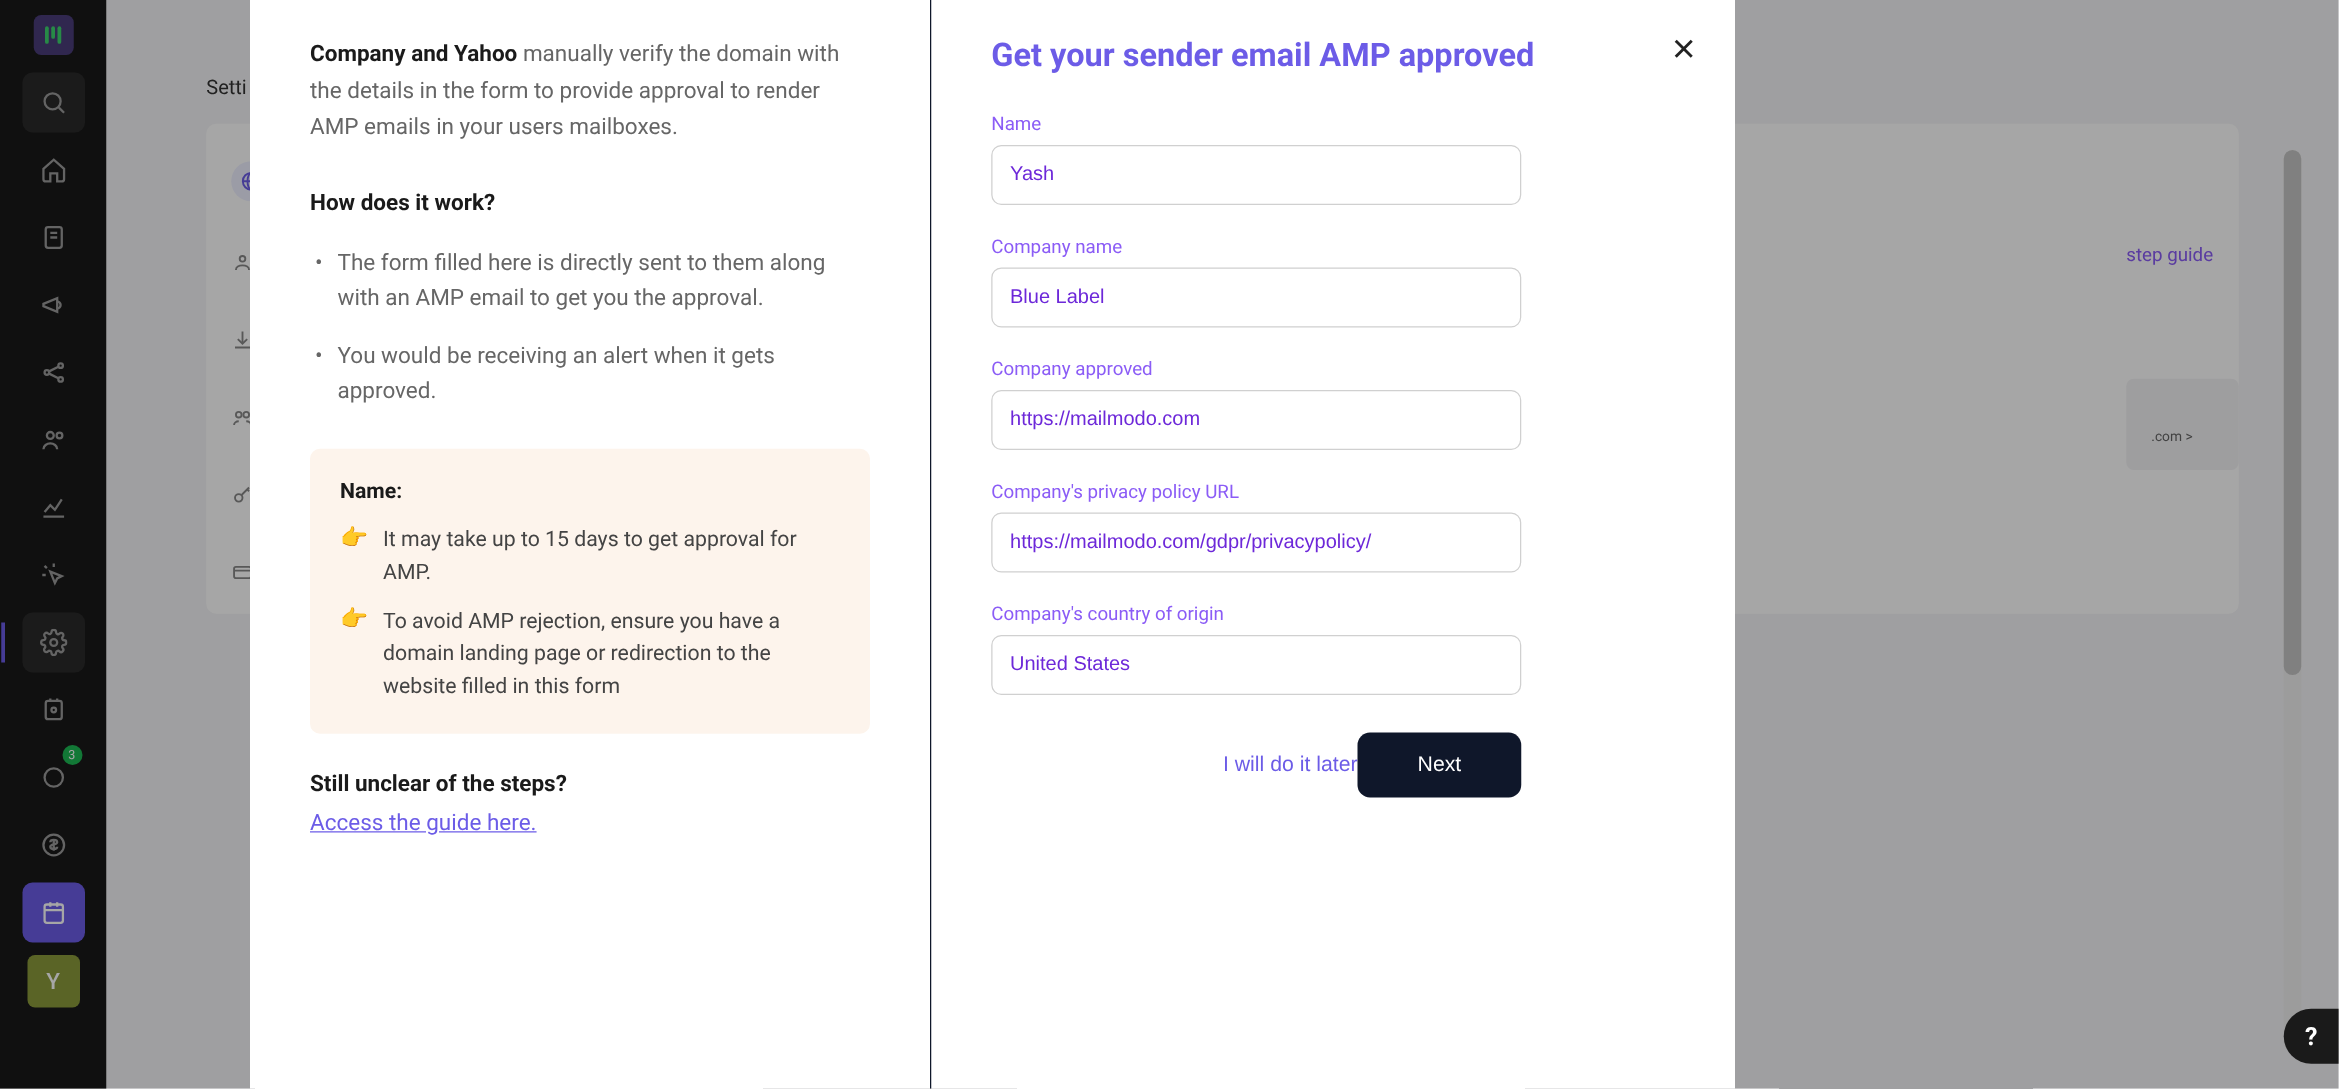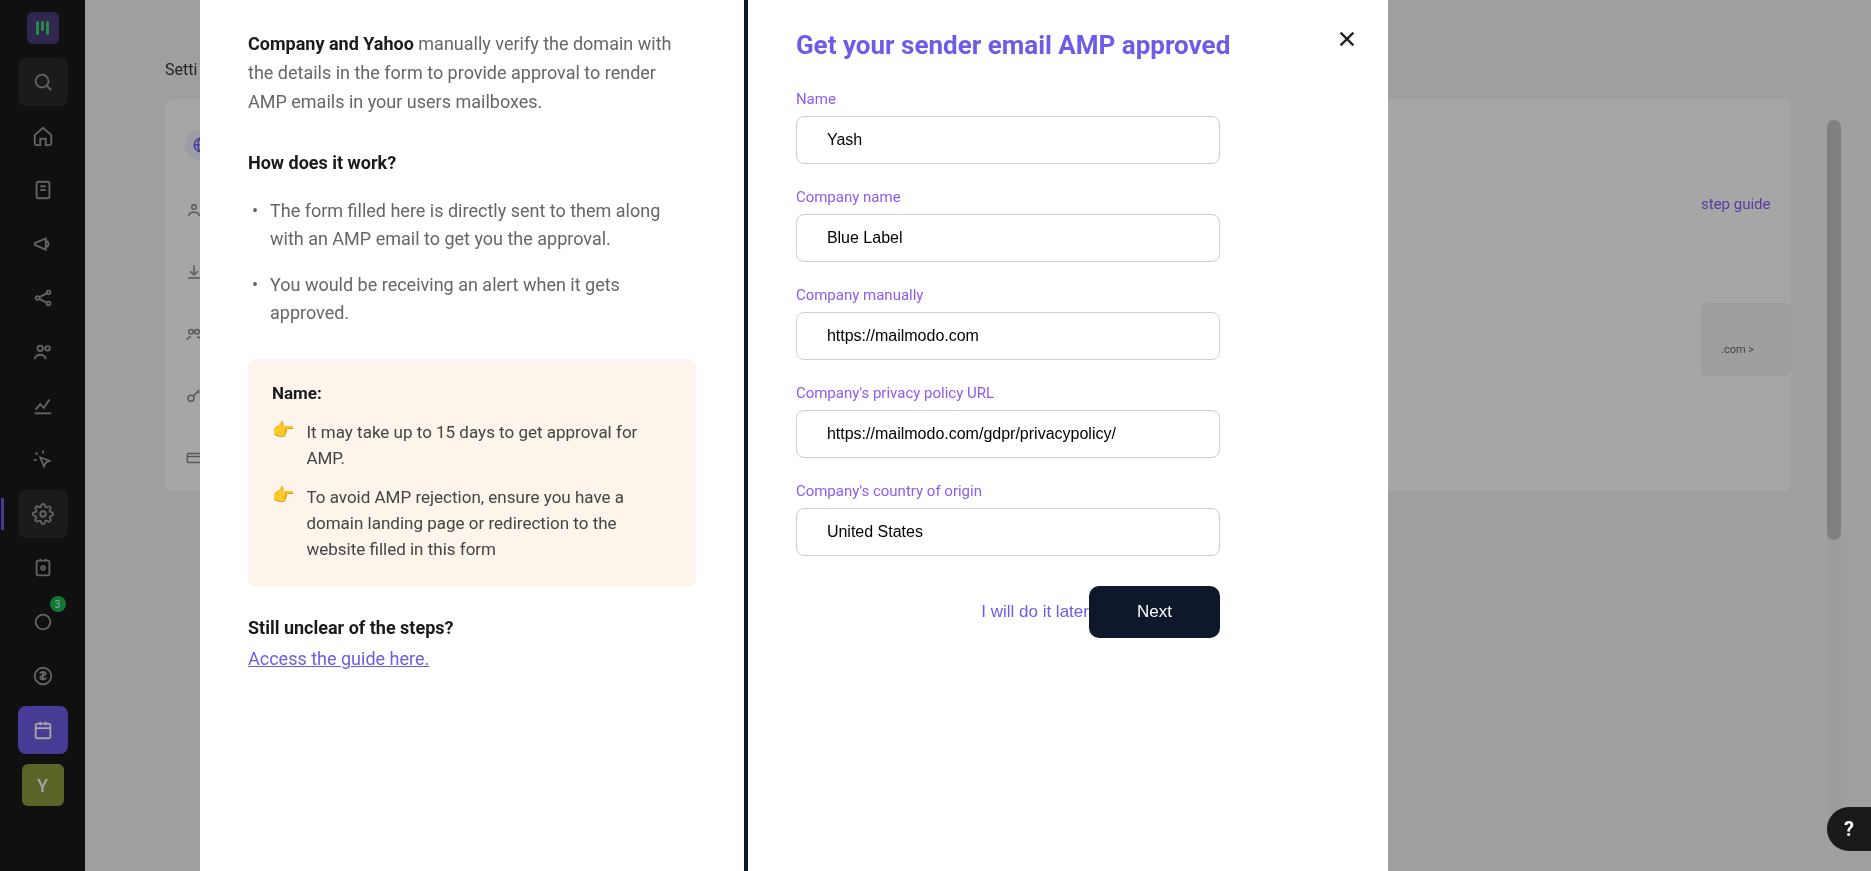--- a/index.html
+++ b/index.html
@@ -104,21 +104,21 @@
   z-index: 20;
 }
 .modal-left {
   width: 594px;
   padding: 30px 48px 30px 48px;
 }
 .modal-right {
   width: 705px;
   padding: 30px 48px 30px 48px;
   position: relative;
-  border-left: 4px solid #0f172a;
+  border-left: 1px solid #0f172a;
 }
 .close-x {
   position: absolute;
   top: 28px; right: 30px;
   cursor: pointer;
   font-size: 24px;
   color: #222;
 }
 
 .left-title {
@@ -172,23 +172,23 @@
   margin-bottom: 30px;
 }
 .form-group { margin-bottom: 24px; }
 .form-label { font-size: 15px; color: #8b5cf6; margin-bottom: 8px; display:block; }
 .form-input {
   width: 100%;
   max-width: 424px;
   height: 48px;
   border: 1px solid #d0d0d0;
   border-radius: 8px;
-  padding: 0 30px;
+  padding: 0 14px;
   font-size: 16px;
-  color: #000000;
+  color: #6d28d9;
   outline: none;
 }
 .form-actions {
   display: flex; align-items: center; justify-content: flex-end;
   max-width: 424px;
   margin-top: 30px;
 }
 .btn-link {
   color: #6c5ce7; font-size: 17px; cursor: pointer; background:none; border:none;
 }
@@ -395,21 +395,21 @@
 
     <div class="form-group">
       <label class="form-label">Name</label>
       <input class="form-input" value="Yash" style="">
     </div>
     <div class="form-group">
       <label class="form-label">Company name</label>
       <input class="form-input" value="Blue Label" style="">
     </div>
     <div class="form-group">
-      <label class="form-label">Company manually</label>
+      <label class="form-label">Company approved</label>
       <input class="form-input" value="https://mailmodo.com" style="">
     </div>
     <div class="form-group">
       <label class="form-label">Company's privacy policy URL</label>
       <input class="form-input" value="https://mailmodo.com/gdpr/privacypolicy/" style="">
     </div>
     <div class="form-group">
       <label class="form-label">Company's country of origin</label>
       <input class="form-input" value="United States" style="">
     </div>

